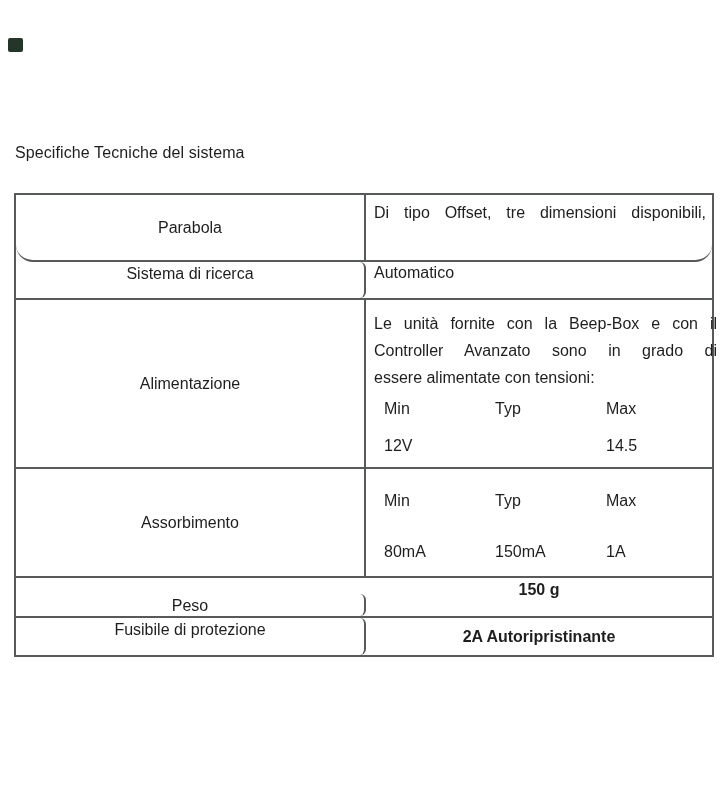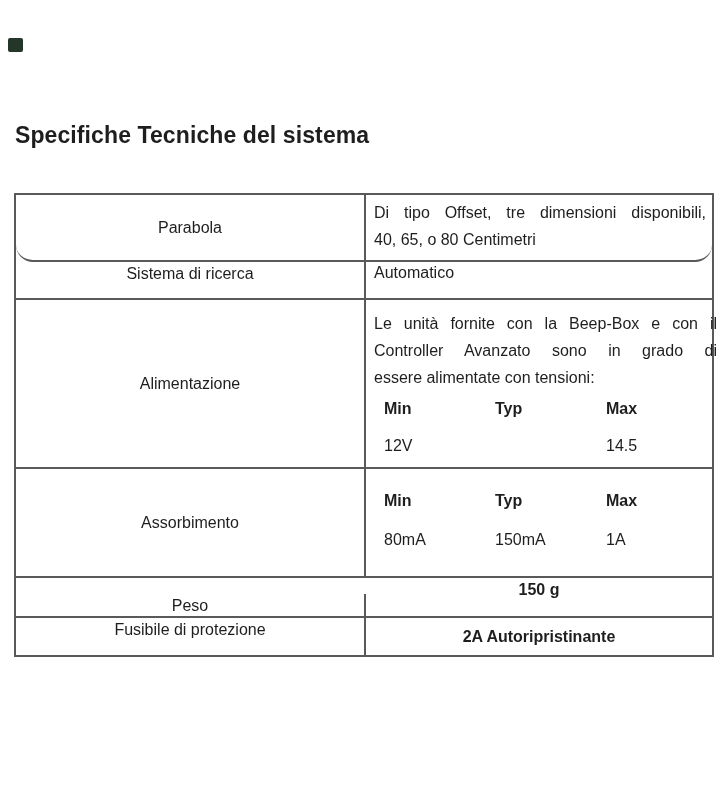--- a/index.html
+++ b/index.html
@@ -15,22 +15,22 @@
     background: var(--page-bg, #ffffff);
     color: var(--tc, #1e1e1e);
   }
   .corner-mark {
     position: absolute; left: 8px; top: 38px;
     width: 15px; height: 14px;
     background: var(--mark, #243529);
     border-radius: 2px;
   }
   .doc-title {
-    position: absolute; left: 15px; top: 123px;
-    font-size: 23px; font-weight: bold; line-height: 24px;
+    position: absolute; left: 15px; top: 141px;
+    font-size: 16px; font-weight: normal; line-height: 24px;
     letter-spacing: 0.1px;
     color: var(--tc, #1e1e1e);
   }
   .spec-table {
     position: absolute; left: 14px; top: 193px;
     width: 700px;
     border: 2px solid var(--bc, #58595b);
     font-size: 16px;
   }
   .row { display: flex; border-bottom: 2px solid var(--bc, #58595b); }
@@ -40,57 +40,56 @@
   .row.r4 { height: 109px; }
   .row.r5 { height: 40px; align-items: flex-end; }
   .row.r6 { height: 37px; border-bottom: none; }
   .label-cell {
     width: 350px; flex: 0 0 350px;
     border-right: 2px solid var(--bc, #58595b);
     display: flex; justify-content: center;
     line-height: 20px;
   }
   .label-cell.vcenter { align-items: center; }
-  .label-cell.vtop { align-items: flex-start; padding-top: 2px; }
+  .label-cell.vtop { align-items: flex-start; padding-top: 2px; border-radius: 6px; }
   .value-cell { flex: 1 1 auto; line-height: 27px; }
   .r1 .value-cell { padding: 4px 6px 0 8px; }
   .r2 .value-cell { padding: 1px 6px 0 8px; line-height: 20px; }
   .r3 .value-cell { padding: 10px 6px 0 8px; }
   .r4 .value-cell { padding: 0 6px 0 8px; }
   .value-cell.center-cell {
     display: flex; align-items: center; justify-content: center;
     line-height: 20px; padding: 16px; font-weight: bold;
   }
   .jline { text-align: justify; text-align-last: justify; }
   .mtm { display: flex; padding-left: 10px; }
   .mtm span { display: block; width: 111px; flex: 0 0 111px; }
-  .mtm.hdr span { font-weight: bold; }
+  .mtm.hdr span { font-weight: normal; }
   .r3 .hdr { margin-top: 4px; }
   .r3 .vals { margin-top: 10px; align-items: flex-end; }
   .r4 .hdr { margin-top: 18px; }
-  .r4 .vals { margin-top: 12px; }
+  .r4 .vals { margin-top: 24px; }
 </style>
 </head>
 <body>
 
 <div class="page" style="--page-bg: #ffffff; --tc: #1e1e1e; --bc: #58595b; --mark: #243529;">
 
   <div class="corner-mark"></div>
 
   <h1 class="doc-title">Specifiche Tecniche del sistema</h1>
 
   <div class="spec-table">
 
     <div class="row r1">
       <div class="label-cell vcenter">
         <span>Parabola</span>
       </div>
       <div class="value-cell">
         <div class="jline">Di tipo Offset, tre dimensioni disponibili,</div>
-        <div>40, 65, o 80 Centimetri</div>
       </div>
     </div>
 
     <div class="row r2">
       <div class="label-cell vtop">
         <span>Sistema di ricerca</span>
       </div>
       <div class="value-cell">
         <div>Automatico</div>
       </div>

